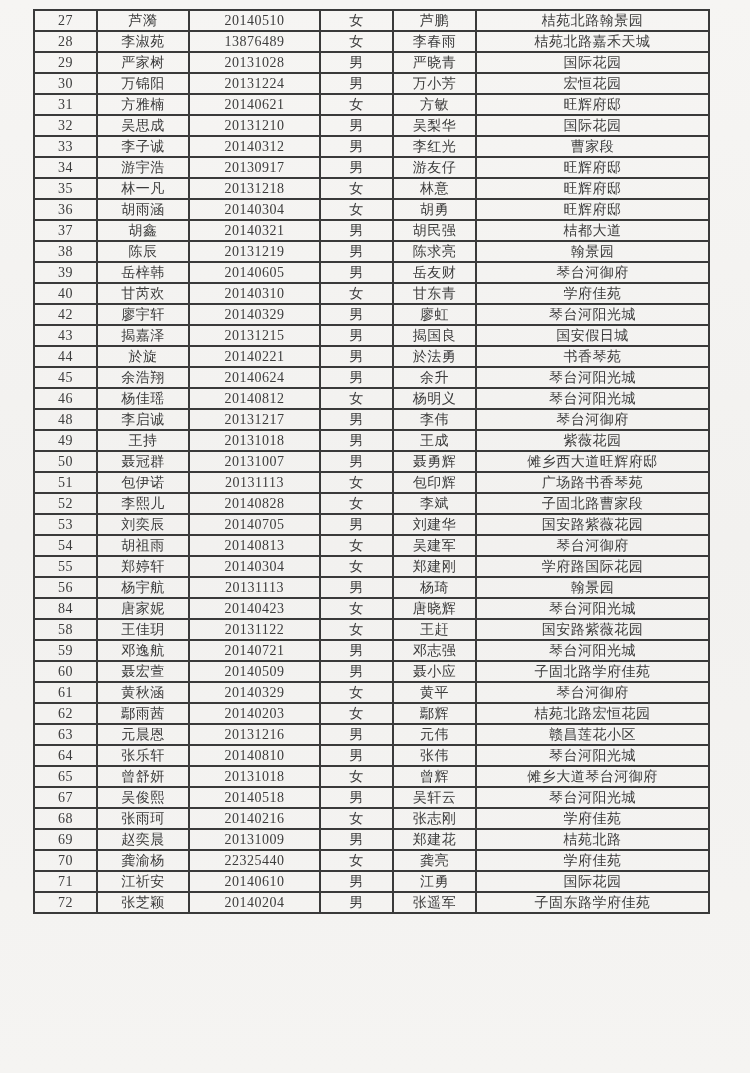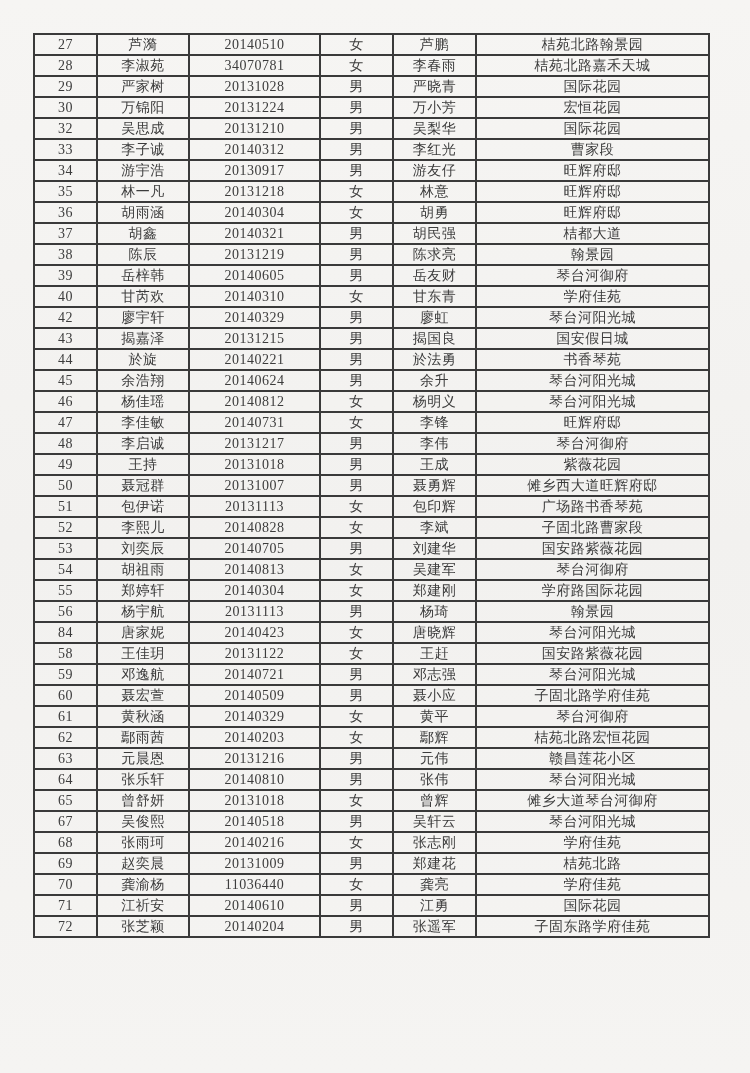--- a/index.html
+++ b/index.html
@@ -19,21 +19,20 @@
     height: 1073px;
     background: linear-gradient(180deg, #f6f5f3 0%, #f2f1ef 50%, #f5f4f2 100%);
   }
   table.roster {
     position: absolute;
     left: 33px;
     top: 9px;
     width: 547px;
     border-collapse: collapse;
     table-layout: fixed;
-    margin-top: 24px;
   }
   table.roster td {
     border: 2px solid #3a3a3a;
     height: 19px;
     padding: 0;
     text-align: center;
     vertical-align: middle;
     font-size: 14px;
     color: #3c3c3c;
     letter-spacing: 0.5px;
@@ -57,21 +56,21 @@
           <td class="col-index">27</td>
           <td class="col-name">芦漪</td>
           <td class="col-date">20140510</td>
           <td class="col-gender">女</td>
           <td class="col-parent">芦鹏</td>
           <td class="col-address">桔苑北路翰景园</td>
         </tr>
         <tr>
           <td class="col-index">28</td>
           <td class="col-name">李淑苑</td>
-          <td class="col-date">34070781</td>
+          <td class="col-date">13876489</td>
           <td class="col-gender">女</td>
           <td class="col-parent">李春雨</td>
           <td class="col-address">桔苑北路嘉禾天城</td>
         </tr>
         <tr>
           <td class="col-index">29</td>
           <td class="col-name">严家树</td>
           <td class="col-date">20131028</td>
           <td class="col-gender">男</td>
           <td class="col-parent">严晓青</td>
@@ -79,20 +78,28 @@
         </tr>
         <tr>
           <td class="col-index">30</td>
           <td class="col-name">万锦阳</td>
           <td class="col-date">20131224</td>
           <td class="col-gender">男</td>
           <td class="col-parent">万小芳</td>
           <td class="col-address">宏恒花园</td>
         </tr>
         <tr>
+          <td class="col-index">31</td>
+          <td class="col-name">方雅楠</td>
+          <td class="col-date">20140621</td>
+          <td class="col-gender">女</td>
+          <td class="col-parent">方敏</td>
+          <td class="col-address">旺辉府邸</td>
+        </tr>
+        <tr>
           <td class="col-index">32</td>
           <td class="col-name">吴思成</td>
           <td class="col-date">20131210</td>
           <td class="col-gender">男</td>
           <td class="col-parent">吴梨华</td>
           <td class="col-address">国际花园</td>
         </tr>
         <tr>
           <td class="col-index">33</td>
           <td class="col-name">李子诚</td>
@@ -191,28 +198,20 @@
         </tr>
         <tr>
           <td class="col-index">46</td>
           <td class="col-name">杨佳瑶</td>
           <td class="col-date">20140812</td>
           <td class="col-gender">女</td>
           <td class="col-parent">杨明义</td>
           <td class="col-address">琴台河阳光城</td>
         </tr>
         <tr>
-          <td class="col-index">47</td>
-          <td class="col-name">李佳敏</td>
-          <td class="col-date">20140731</td>
-          <td class="col-gender">女</td>
-          <td class="col-parent">李锋</td>
-          <td class="col-address">旺辉府邸</td>
-        </tr>
-        <tr>
           <td class="col-index">48</td>
           <td class="col-name">李启诚</td>
           <td class="col-date">20131217</td>
           <td class="col-gender">男</td>
           <td class="col-parent">李伟</td>
           <td class="col-address">琴台河御府</td>
         </tr>
         <tr>
           <td class="col-index">49</td>
           <td class="col-name">王持</td>
@@ -369,21 +368,21 @@
           <td class="col-index">69</td>
           <td class="col-name">赵奕晨</td>
           <td class="col-date">20131009</td>
           <td class="col-gender">男</td>
           <td class="col-parent">郑建花</td>
           <td class="col-address">桔苑北路</td>
         </tr>
         <tr>
           <td class="col-index">70</td>
           <td class="col-name">龚渝杨</td>
-          <td class="col-date">11036440</td>
+          <td class="col-date">22325440</td>
           <td class="col-gender">女</td>
           <td class="col-parent">龚亮</td>
           <td class="col-address">学府佳苑</td>
         </tr>
         <tr>
           <td class="col-index">71</td>
           <td class="col-name">江祈安</td>
           <td class="col-date">20140610</td>
           <td class="col-gender">男</td>
           <td class="col-parent">江勇</td>

